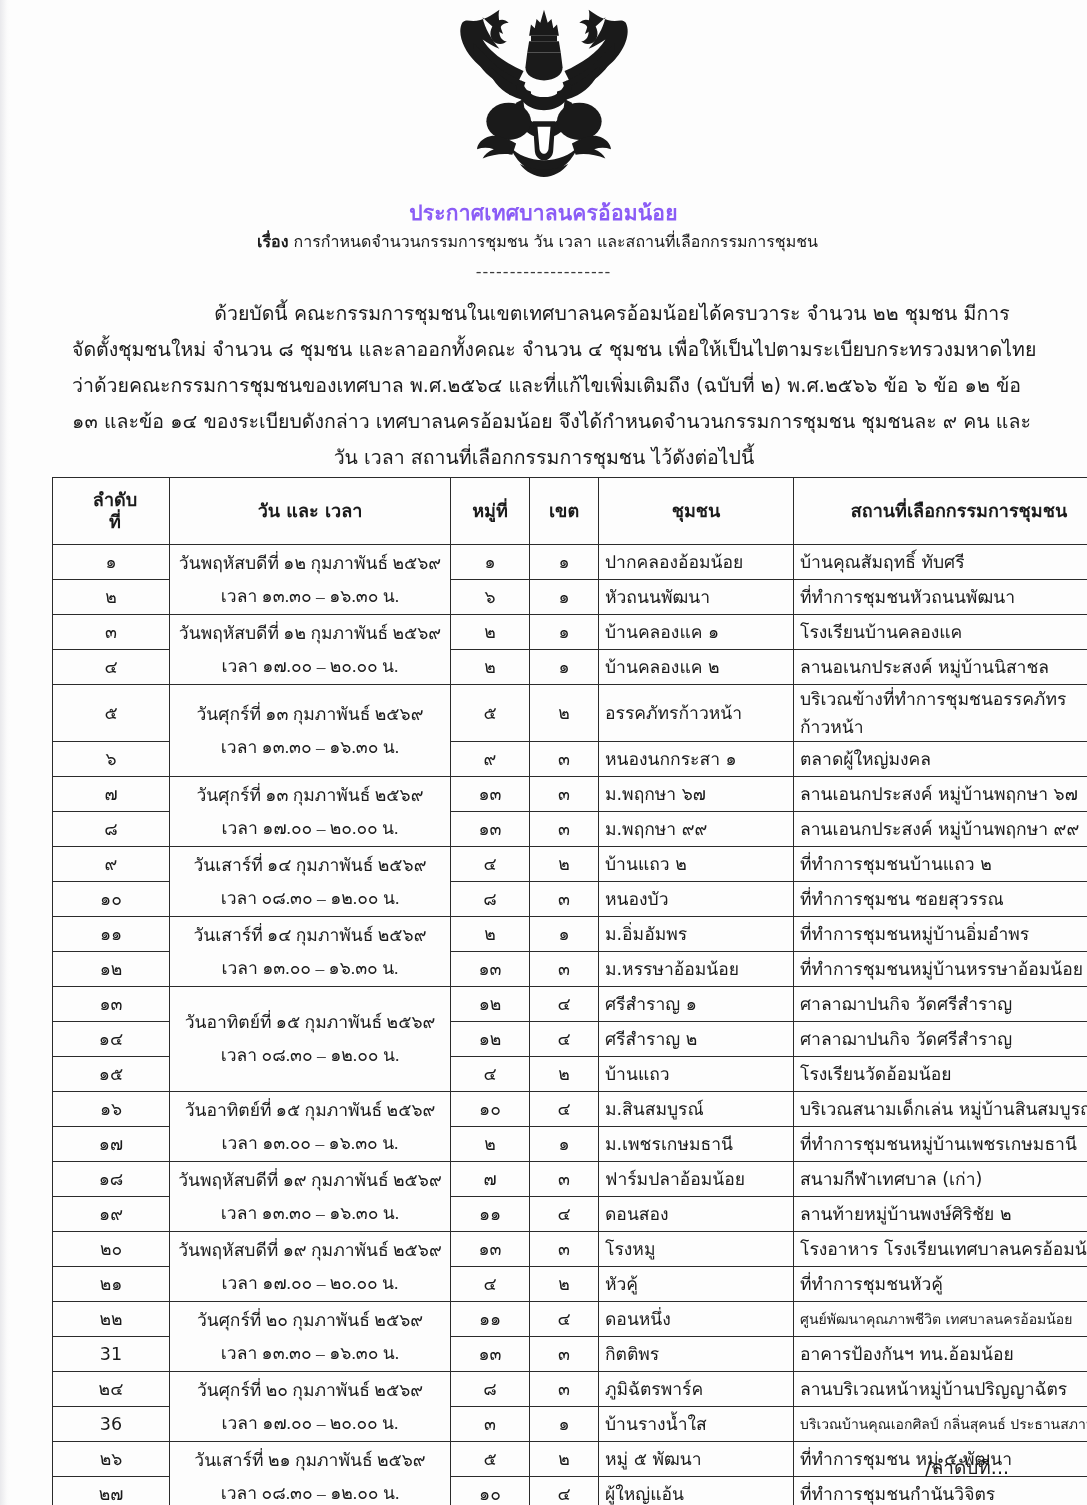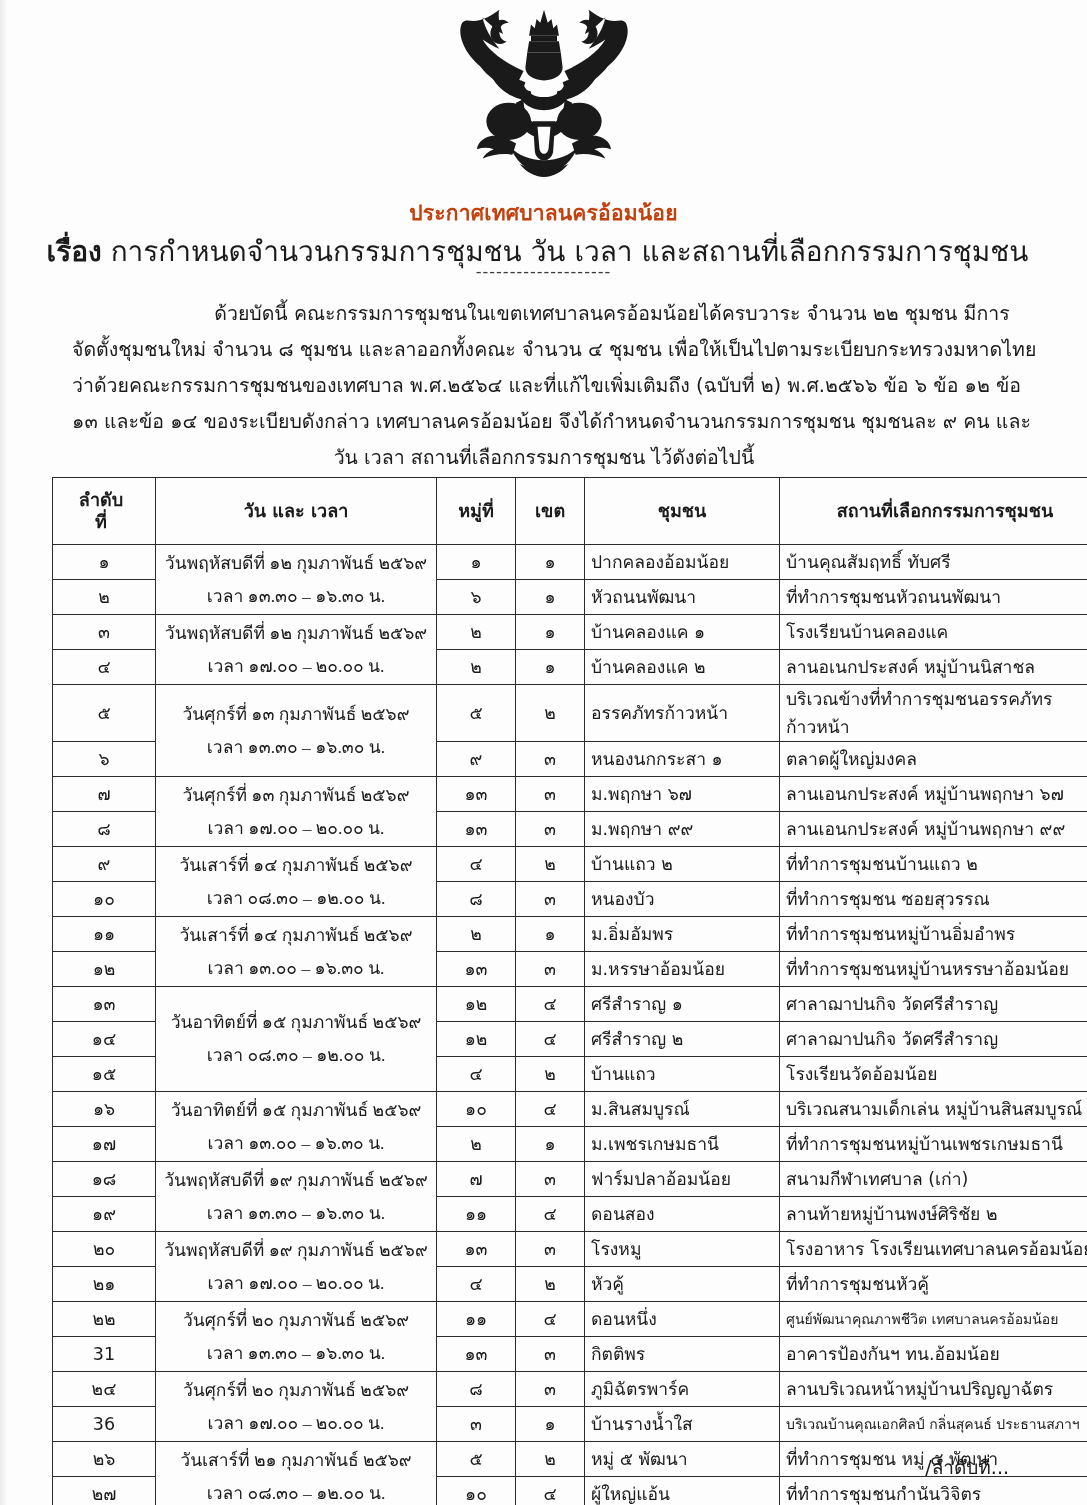--- a/index.html
+++ b/index.html
@@ -46,28 +46,28 @@
 
   
   .doc-title {
     position: absolute;
     left: 0; right: 0;
     top: 196px;
     text-align: center;
     font-size: 21px;
     font-weight: bold;
     letter-spacing: 0.2px;
-    color: #c2410c;
+    color: #8b5cf6;
   }
   .doc-subject {
     position: absolute;
     left: 0; right: 12px;
     top: 229px;
     text-align: center;
-    font-size: 28px;
+    font-size: 16px;
     color: #1b1b1b;
   }
   .doc-subject .subject-label {
     font-weight: bold;
   }
   .rule-dashes {
     position: absolute;
     left: 0; right: 0;
     top: 262px;
     text-align: center;
@@ -124,21 +124,21 @@
   }
   th.col-no   { width: 96px; }
   th.col-when { width: 268px; }
   th.col-moo  { width: 66px; }
   th.col-zone { width: 56px; }
   th.col-comm { width: 182px; }
   th.col-place{ width: 318px; }
 
   thead th.col-no {
     text-align: left;
-    padding-left: 0;
+    padding-left: 14px;
     line-height: 23px;
   }
 
   table.schedule tbody td {
     height: 34px;
     font-size: 17.5px;
   }
   td.c-no    { text-align: center; }
   td.c-when  { text-align: center; line-height: 22px; font-family: Liberation Serif, serif; }
   td.c-moo   { text-align: center; }

